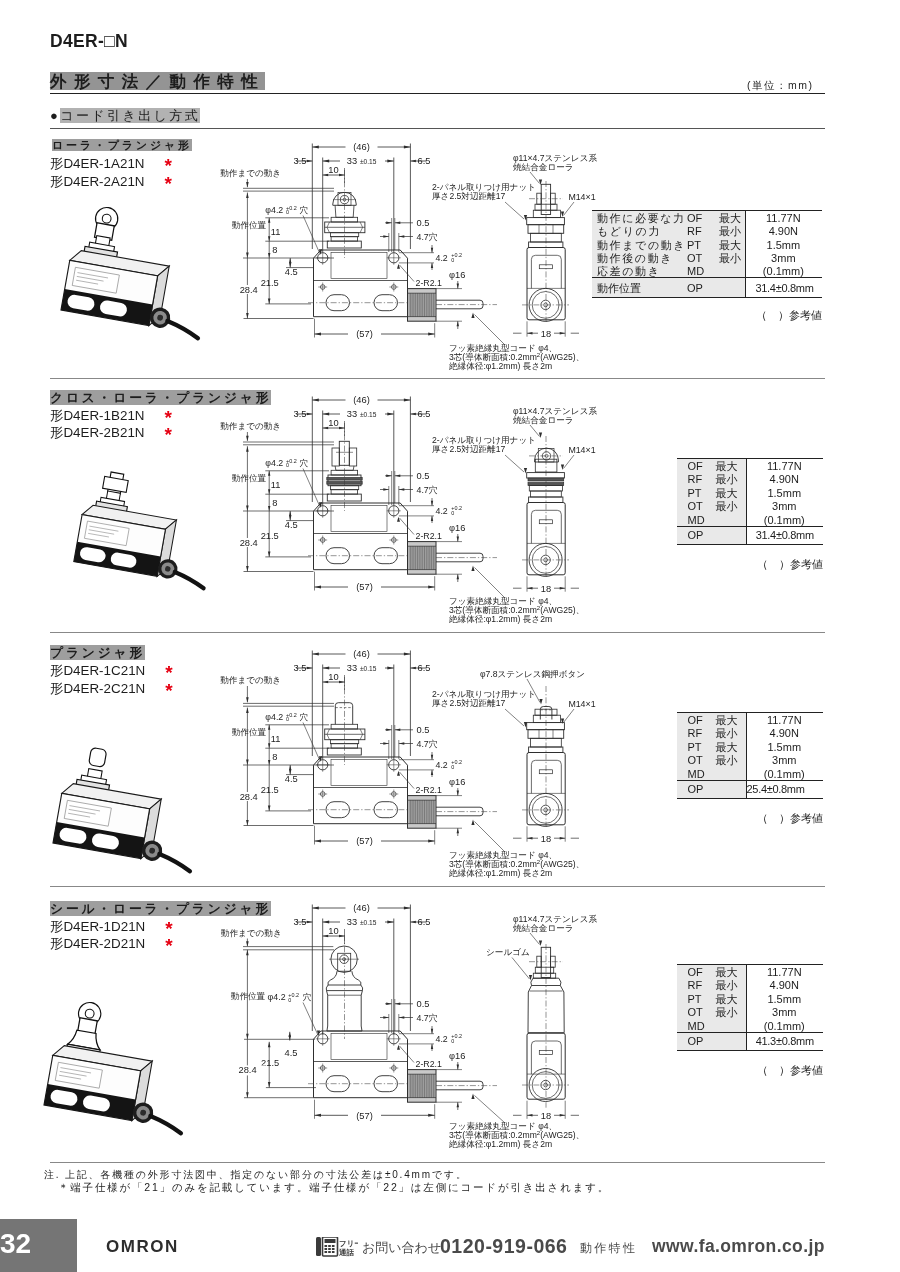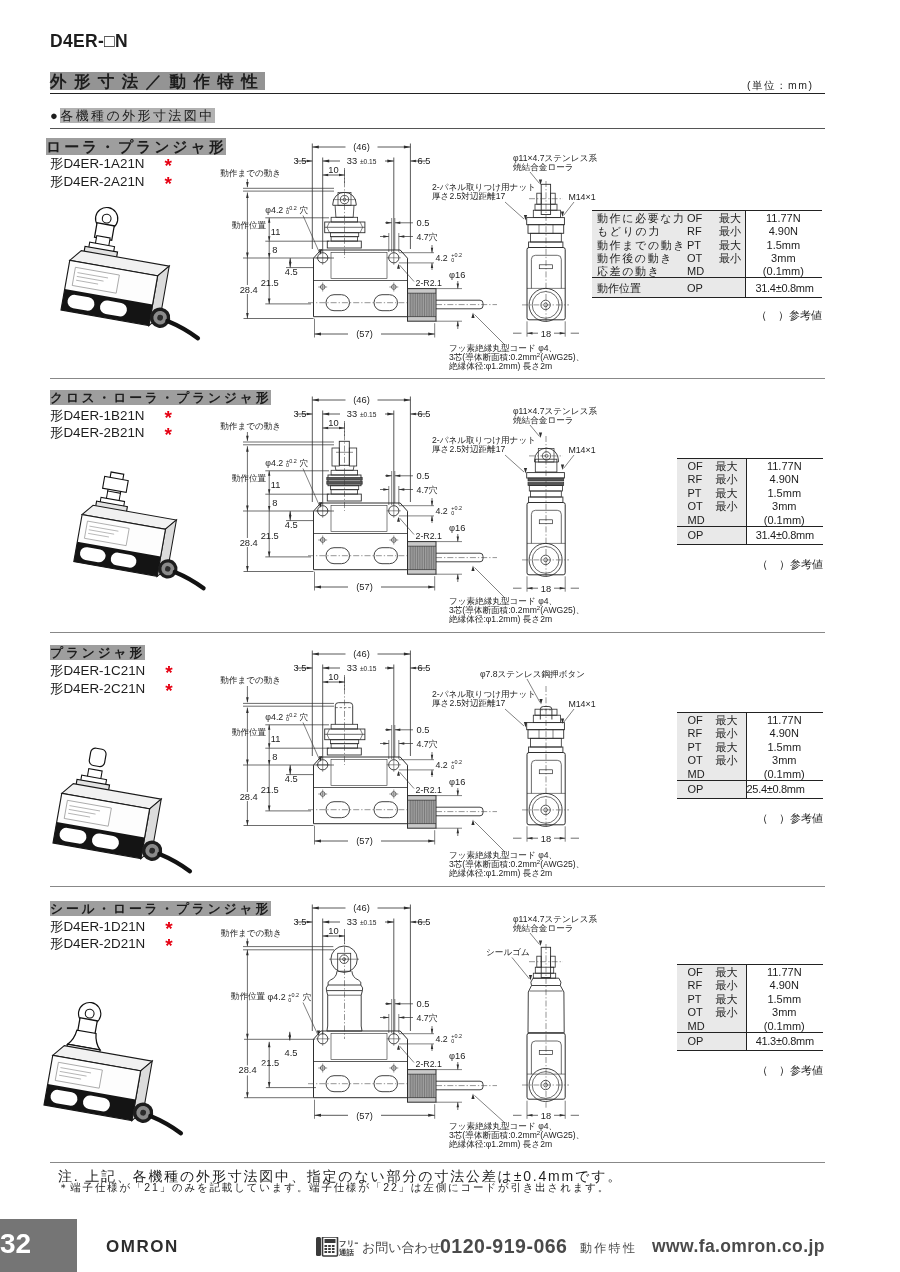--- a/index.html
+++ b/index.html
@@ -5,31 +5,31 @@
 .abs{position:absolute}
 .b{font-weight:bold}
 </style></head><body>
 
 <div class="abs b" style="left:50px;top:31px;font-size:17.5px;letter-spacing:0.3px">D4ER-<span style="font-weight:normal">□</span><span>N</span></div>
 
 <div class="abs b" style="left:50px;top:71px;font-size:16.5px;letter-spacing:7.4px"><span style="background:rgba(0,0,0,0.42)">外形寸法／動作特性</span></div>
 <div class="abs" style="left:747px;top:79px;font-size:10.5px;letter-spacing:1.5px">(単位：mm)</div>
 <div class="abs" style="left:50px;top:92.5px;width:775px;border-top:1.6px solid #222"></div>
 
-<div class="abs" style="left:50px;top:107px;font-size:13px;letter-spacing:2.4px">●<span style="background:rgba(0,0,0,0.30)">各機種の外形寸法図中</span></div>
+<div class="abs" style="left:50px;top:107px;font-size:13px;letter-spacing:2.4px">●<span style="background:rgba(0,0,0,0.30)">コード引き出し方式</span></div>
 <div class="abs" style="left:50px;top:127.5px;width:775px;border-top:1px solid #555"></div>
 
 <div class="abs" style="left:50px;top:378px;width:775px;border-top:1px solid #888"></div>
 
 <div class="abs" style="left:50px;top:632px;width:775px;border-top:1px solid #888"></div>
 
 <div class="abs" style="left:50px;top:886px;width:775px;border-top:1px solid #888"></div>
 
 <div class="abs" style="left:50px;top:1162px;width:775px;border-top:1px solid #888"></div>
-<div class="abs b" style="left:46px;top:138px;font-size:15px;letter-spacing:2.8px"><span style="background:rgba(0,0,0,0.38)">ローラ・プランジャ形</span></div>
+<div class="abs b" style="left:52px;top:138px;font-size:11px;letter-spacing:2.8px"><span style="background:rgba(0,0,0,0.38)">ローラ・プランジャ形</span></div>
 <div class="abs" style="left:50px;top:155px;font-size:13.4px">形D4ER-1A21N<span style="color:#e60012;font-weight:bold;font-size:19px;margin-left:20px;vertical-align:-4px">*</span></div>
 <div class="abs" style="left:50px;top:172.5px;font-size:13.4px">形D4ER-2A21N<span style="color:#e60012;font-weight:bold;font-size:19px;margin-left:20px;vertical-align:-4px">*</span></div>
 <div class="abs b" style="left:50px;top:389.5px;font-size:12.8px;letter-spacing:2.8px"><span style="background:rgba(0,0,0,0.38)">クロス・ローラ・プランジャ形</span></div>
 <div class="abs" style="left:50px;top:406.5px;font-size:13.4px">形D4ER-1B21N<span style="color:#e60012;font-weight:bold;font-size:19px;margin-left:20px;vertical-align:-4px">*</span></div>
 <div class="abs" style="left:50px;top:424.0px;font-size:13.4px">形D4ER-2B21N<span style="color:#e60012;font-weight:bold;font-size:19px;margin-left:20px;vertical-align:-4px">*</span></div>
 <div class="abs b" style="left:50px;top:645px;font-size:12.8px;letter-spacing:2.8px"><span style="background:rgba(0,0,0,0.38)">プランジャ形</span></div>
 <div class="abs" style="left:50px;top:662px;font-size:13.4px">形D4ER-1C21N<span style="color:#e60012;font-weight:bold;font-size:19px;margin-left:20px;vertical-align:-4px">*</span></div>
 <div class="abs" style="left:50px;top:679.5px;font-size:13.4px">形D4ER-2C21N<span style="color:#e60012;font-weight:bold;font-size:19px;margin-left:20px;vertical-align:-4px">*</span></div>
 <div class="abs b" style="left:50px;top:900.5px;font-size:12.8px;letter-spacing:2.8px"><span style="background:rgba(0,0,0,0.38)">シール・ローラ・プランジャ形</span></div>
 <div class="abs" style="left:50px;top:917.5px;font-size:13.4px">形D4ER-1D21N<span style="color:#e60012;font-weight:bold;font-size:19px;margin-left:20px;vertical-align:-4px">*</span></div>
@@ -1218,21 +1218,21 @@
     <div class="abs" style="left:11px;top:41.28px">OT</div>
     <div class="abs" style="left:39px;top:41.28px">最小</div>
     <div class="abs" style="left:69px;top:41.28px;width:77.5px;text-align:center">3mm</div>
     <div class="abs" style="left:11px;top:54.84px">MD</div>
     <div class="abs" style="left:69px;top:54.84px;width:77.5px;text-align:center">(0.1mm)</div>
     <div class="abs" style="left:11px;top:69.5px">OP</div>
     <div class="abs" style="left:70px;top:69.5px;width:76.5px;text-align:center;letter-spacing:-0.3px">41.3±0.8mm</div>
   </div>
 <div class="abs" style="left:700px;top:1062.5px;width:123px;text-align:right;font-size:11px">（　）参考値</div>
 
-<div class="abs" style="left:58px;top:1168px;font-size:14px;letter-spacing:1.8px">注. 上記、各機種の外形寸法図中、指定のない部分の寸法公差は±0.4mmです。</div>
+<div class="abs" style="left:44px;top:1168px;font-size:10px;letter-spacing:1.8px">注. 上記、各機種の外形寸法図中、指定のない部分の寸法公差は±0.4mmです。</div>
 <div class="abs" style="left:58px;top:1181px;font-size:10.5px;letter-spacing:1.8px">＊端子仕様が「21」のみを記載しています。端子仕様が「22」は左側にコードが引き出されます。</div>
 
 <div class="abs" style="left:0;top:1219px;width:77px;height:53px;background:#757575"></div>
 <div class="abs b" style="left:0;top:1228px;width:77px;text-align:left;font-size:28px;color:#fff">32</div>
 
 <div class="abs b" style="left:106px;top:1237px;font-size:17px;letter-spacing:1.5px;color:#2d2d2d;transform:scaleY(0.92)">OMRON</div>
 
 <svg class="abs" style="left:316px;top:1237px" width="42" height="20" viewBox="0 0 42 20">
 <rect x="0" y="0" width="5" height="19" rx="1.5" fill="#3a3a3a"></rect>
 <rect x="6.5" y="0" width="15" height="19" rx="1" fill="none" stroke="#3a3a3a" stroke-width="1.6"></rect>

